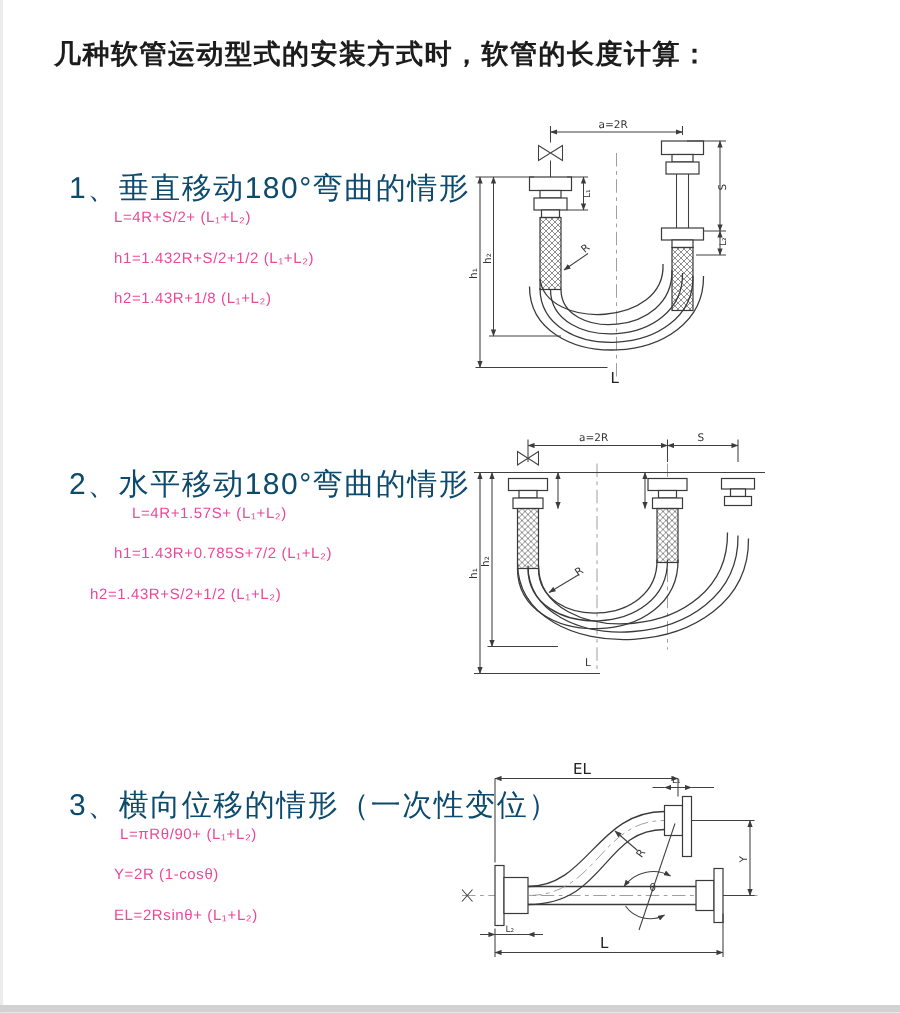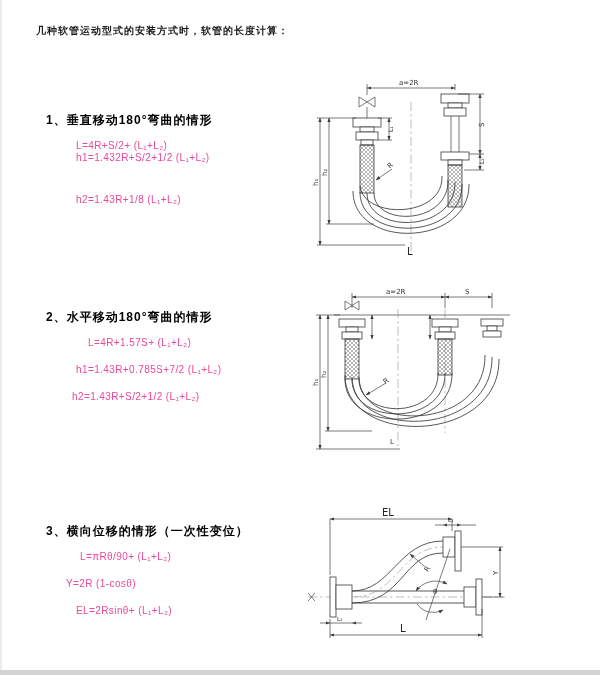--- a/index.html
+++ b/index.html
@@ -3,26 +3,26 @@
 <meta charset="utf-8">
 <style>
   html,body{margin:0;padding:0;}
   body{
     width:600px;height:675px;position:relative;background:#ffffff;
     font-family:"Liberation Sans","DejaVu Sans",sans-serif;
     color:#2a2a2a;overflow:hidden;
   }
   .abs{position:absolute;}
   .title{
-    left:36px;top:24px;font-size:10px;font-weight:bold;color:#1c1c1c;
+    left:36px;top:24px;font-size:18px;font-weight:bold;color:#1c1c1c;
     letter-spacing:1px;
     text-align:center;
   }
   .sec-head{
-    font-size:12px;font-weight:bold;color:#000000;letter-spacing:1px;
+    font-size:20px;font-weight:normal;color:#0c4a6e;letter-spacing:1px;
   }
   .formula{
     font-size:10px;color:#ec4899;letter-spacing:.4px;
   }
   .edge-left{left:0;top:0;width:2px;height:675px;background:#ececec;}
   .edge-bottom{left:0;top:670px;width:600px;height:5px;background:#d2d2d2;}
   
   svg{overflow:visible;}
   .dln{stroke:#404040;stroke-width:.7;fill:none;}          
   .hse{stroke:#3a3a3a;stroke-width:.85;fill:none;}          
@@ -37,35 +37,35 @@
 <body>
 
 <div class="abs edge-left"></div>
 <div class="abs edge-bottom"></div>
 
 <div class="abs title">几种软管运动型式的安装方式时，软管的长度计算：</div>
 
 <div>
   <div class="abs sec-head" style="left:46px;top:112px">1、垂直移动180°弯曲的情形</div>
   <div class="abs formula" style="left:76px;top:140px">L=4R+S/2+ (L₁+L₂)</div>
-  <div class="abs formula" style="left:76px;top:152px">h1=1.432R+S/2+1/2 (L₁+L₂)</div>
+  <div class="abs formula" style="left:76px;top:167px">h1=1.432R+S/2+1/2 (L₁+L₂)</div>
   <div class="abs formula" style="left:76px;top:194px">h2=1.43R+1/8 (L₁+L₂)</div>
 </div>
 
 <div>
   <div class="abs sec-head" style="left:46px;top:309px">2、水平移动180°弯曲的情形</div>
   <div class="abs formula" style="left:88px;top:337px">L=4R+1.57S+ (L₁+L₂)</div>
   <div class="abs formula" style="left:76px;top:364px">h1=1.43R+0.785S+7/2 (L₁+L₂)</div>
-  <div class="abs formula" style="left:72px;top:391px">h2=1.43R+S/2+1/2 (L₁+L₂)</div>
+  <div class="abs formula" style="left:60px;top:391px">h2=1.43R+S/2+1/2 (L₁+L₂)</div>
 </div>
 
 <div>
   <div class="abs sec-head" style="left:46px;top:523px">3、横向位移的情形（一次性变位）</div>
   <div class="abs formula" style="left:80px;top:551px">L=πRθ/90+ (L₁+L₂)</div>
-  <div class="abs formula" style="left:66px;top:578px">Y=2R (1-cosθ)</div>
+  <div class="abs formula" style="left:76px;top:578px">Y=2R (1-cosθ)</div>
   <div class="abs formula" style="left:76px;top:605px">EL=2Rsinθ+ (L₁+L₂)</div>
 </div>
 
 <svg class="abs" style="left:312px;top:74px" width="200" height="186" viewBox="0 0 200 186">
   <defs>
     <marker id="a1" viewBox="0 0 8 6" refX="7.5" refY="3" markerWidth="7" markerHeight="5" orient="auto-start-reverse">
       <path d="M0,0 L8,3 L0,6 z" fill="#3c3c3c"></path>
     </marker>
     <pattern id="br1" width="4" height="4" patternUnits="userSpaceOnUse">
       <path d="M0,4 l4,-4 M0,0 l4,4" stroke="#6a6a6a" stroke-width="0.5" fill="none"></path>

